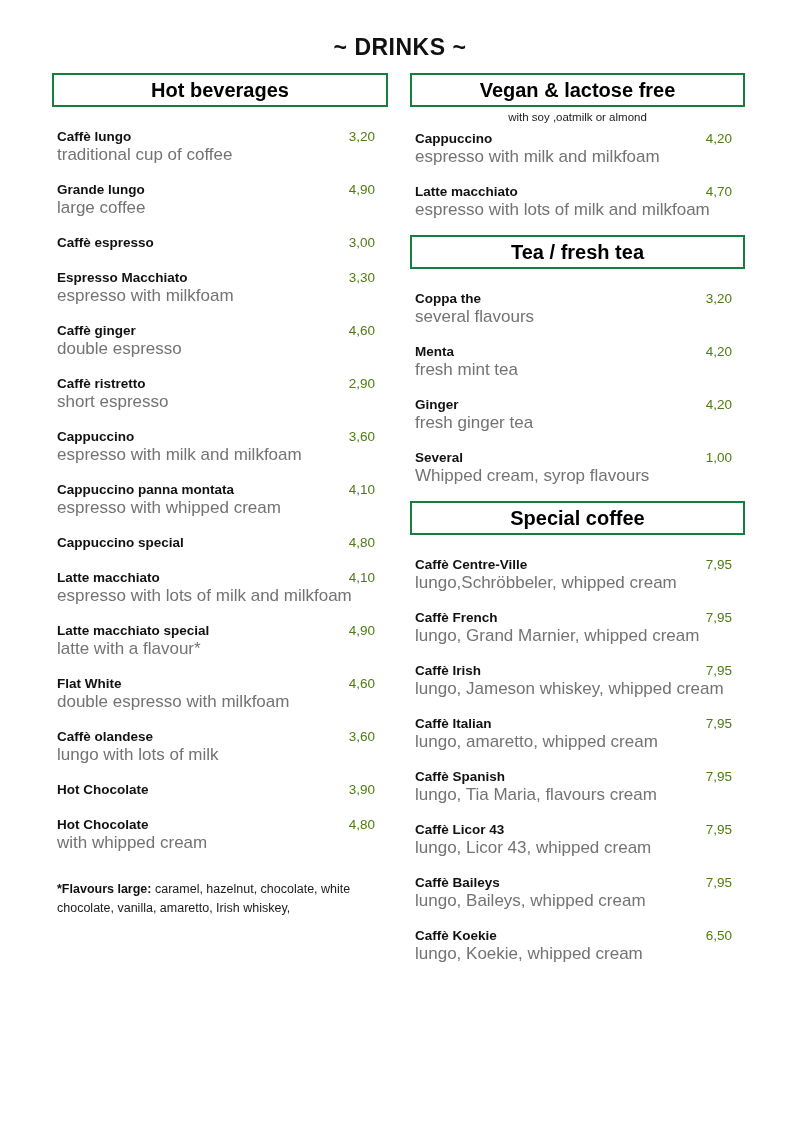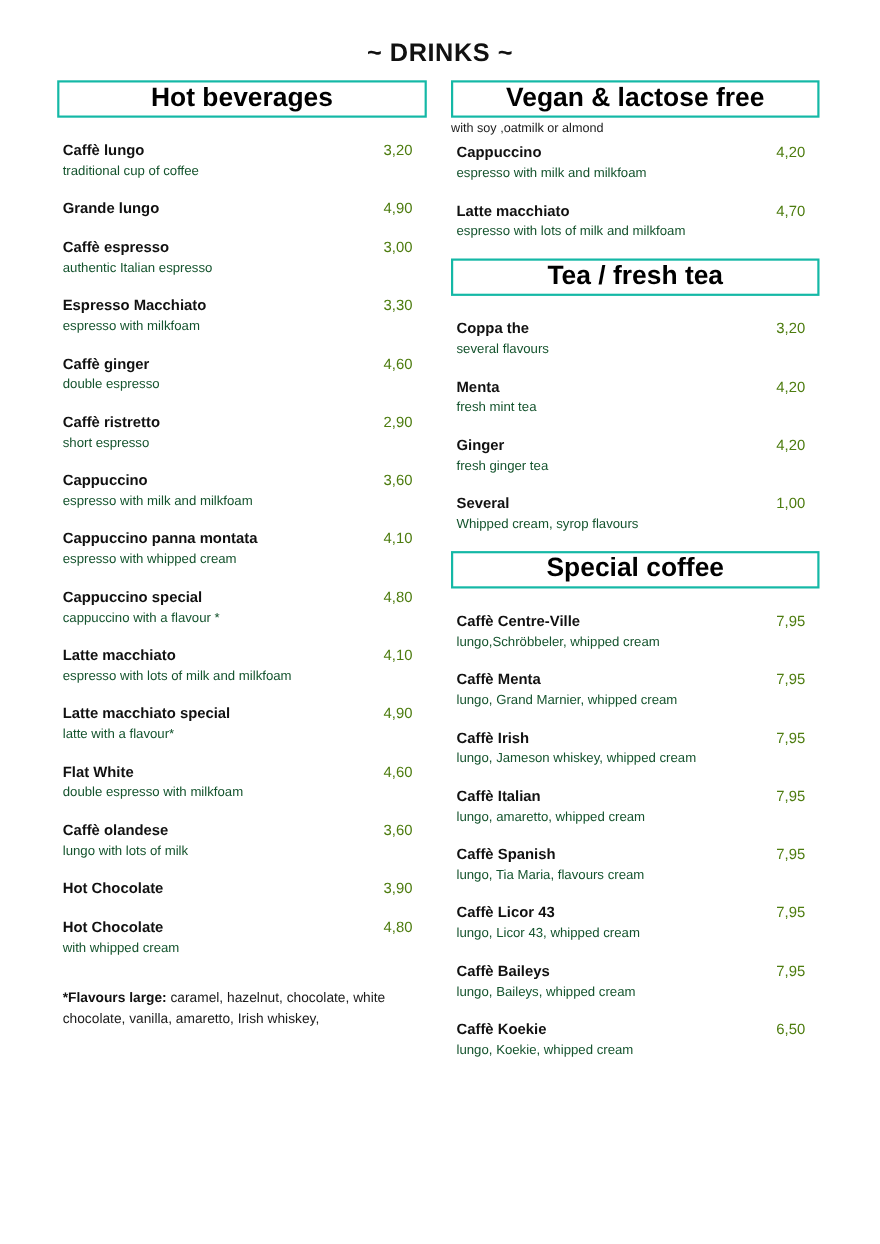--- a/index.html
+++ b/index.html
@@ -24,34 +24,34 @@
   }
   .columns {
     display: flex;
     margin-top: 14px;
     padding-left: 52px;
   }
   .col { box-sizing: border-box; }
   .col-left  { width: 336px; margin-right: 22px; }
   .col-right { width: 335px; }
   .header-box {
-    border: 2px solid #14b8a6;
+    border: 2px solid #15803d;
     height: 34px;
     box-sizing: border-box;
     display: flex;
-    align-items: flex-start;
+    align-items: center;
     justify-content: center;
-    font-size: 24px;
+    font-size: 20px;
     font-weight: bold;
     color: #000;
     background: #fff;
   }
   .subtitle {
     margin-top: 3px;
-    text-align: left;
+    text-align: center;
     font-size: 11.5px;
     line-height: 14px;
     color: #1b1b1b;
   }
   .items { margin-top: 20px; }
   .subtitle + .items { margin-top: 5px; }
   .item { margin-bottom: 16px; padding-left: 5px; }
   .item-row {
     display: flex;
     justify-content: space-between;
@@ -65,23 +65,23 @@
     color: #111;
   }
   .item-price {
     font-size: 13.5px;
     line-height: 19px;
     padding-right: 13px;
     color: #4d7c0f;
     white-space: nowrap;
   }
   .item-desc {
-    font-size: 12px;
+    font-size: 17px;
     line-height: 18px;
-    color: #14532d;
+    color: #737373;
   }
   .footnote {
     margin-top: 28px;
     padding-left: 5px;
     padding-right: 10px;
     font-size: 12.5px;
     line-height: 19px;
     color: #1b1b1b;
   }
   .fn-label { font-weight: bold; color: #111; }
@@ -109,28 +109,28 @@
               <span class="item-price">3,20</span>
             </div>
           <div class="item-desc">traditional cup of coffee</div>
         </div>
 
         <div class="item">
           <div class="item-row">
               <span class="item-name">Grande lungo</span>
               <span class="item-price">4,90</span>
             </div>
+          <div class="item-desc">large coffee</div>
         </div>
 
         <div class="item">
           <div class="item-row">
               <span class="item-name">Caffè espresso</span>
               <span class="item-price">3,00</span>
             </div>
-          <div class="item-desc">authentic Italian espresso</div>
         </div>
 
         <div class="item">
           <div class="item-row">
               <span class="item-name">Espresso Macchiato</span>
               <span class="item-price">3,30</span>
             </div>
           <div class="item-desc">espresso with milkfoam</div>
         </div>
 
@@ -164,21 +164,20 @@
               <span class="item-price">4,10</span>
             </div>
           <div class="item-desc">espresso with whipped cream</div>
         </div>
 
         <div class="item">
           <div class="item-row">
               <span class="item-name">Cappuccino special</span>
               <span class="item-price">4,80</span>
             </div>
-          <div class="item-desc">cappuccino with a flavour *</div>
         </div>
 
         <div class="item">
           <div class="item-row">
               <span class="item-name">Latte macchiato</span>
               <span class="item-price">4,10</span>
             </div>
           <div class="item-desc">espresso with lots of milk and milkfoam</div>
         </div>
 
@@ -306,21 +305,21 @@
         <div class="item">
           <div class="item-row">
               <span class="item-name">Caffè Centre-Ville</span>
               <span class="item-price">7,95</span>
             </div>
           <div class="item-desc">lungo,Schröbbeler, whipped cream</div>
         </div>
 
         <div class="item">
           <div class="item-row">
-              <span class="item-name">Caffè Menta</span>
+              <span class="item-name">Caffè French</span>
               <span class="item-price">7,95</span>
             </div>
           <div class="item-desc">lungo, Grand Marnier, whipped cream</div>
         </div>
 
         <div class="item">
           <div class="item-row">
               <span class="item-name">Caffè Irish</span>
               <span class="item-price">7,95</span>
             </div>

